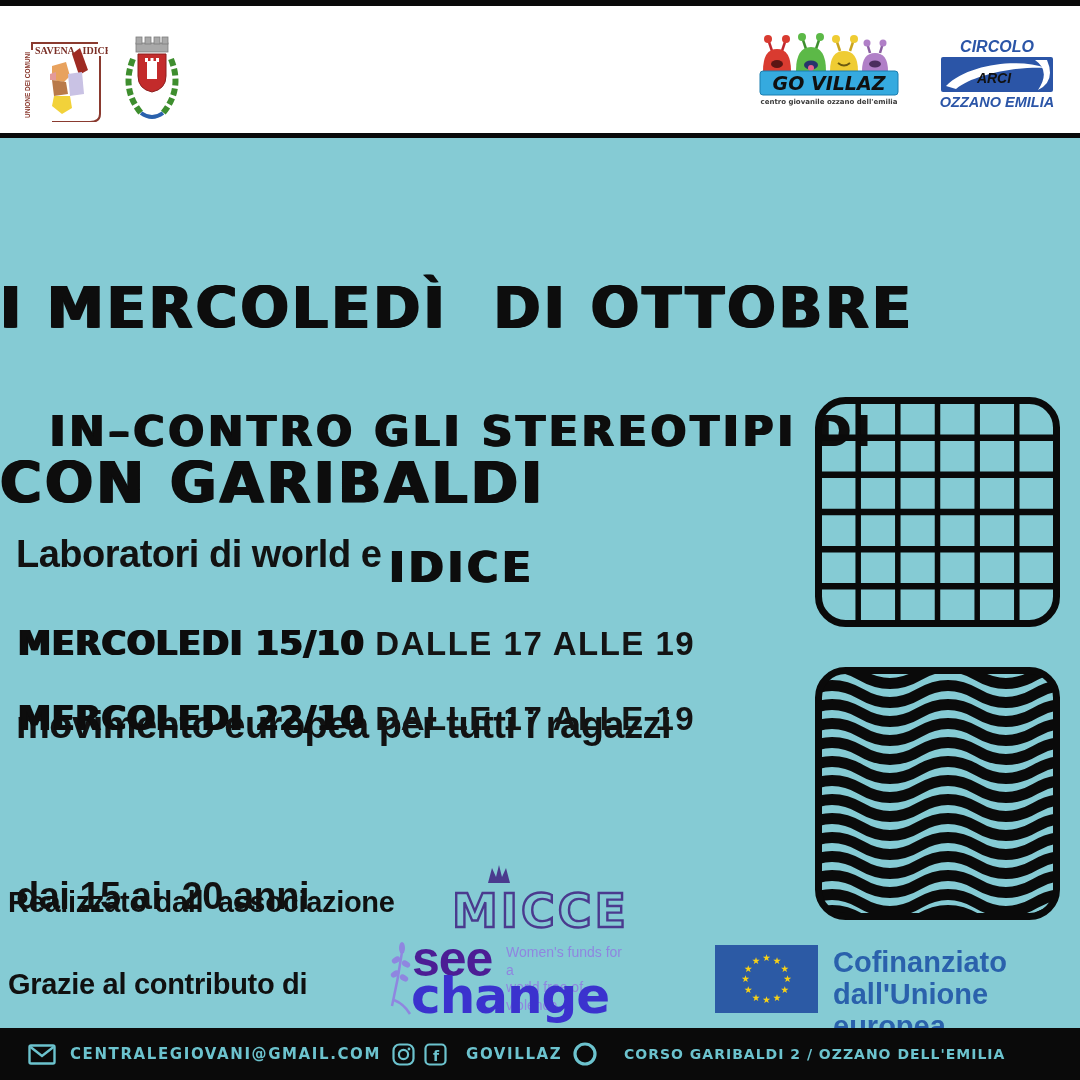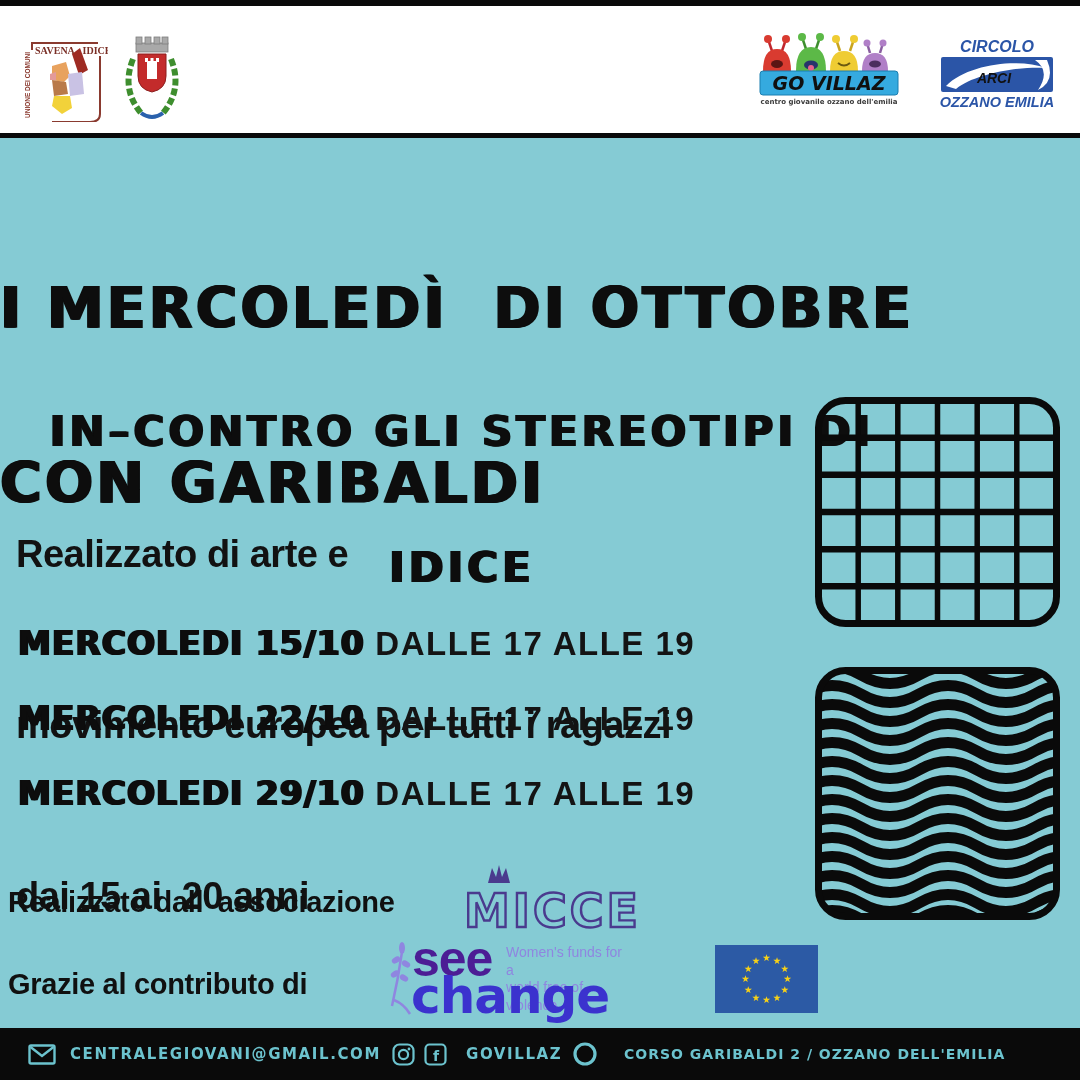--- a/index.html
+++ b/index.html
@@ -40,21 +40,21 @@
     font-size:33px;letter-spacing:1.5px;
   }
   
   .credit-label{
     position:absolute;left:8px;font-family:"Liberation Sans",sans-serif;
     font-weight:bold;color:#101010;font-size:29px;letter-spacing:-0.3px;
   }
   .micce{
     position:absolute;left:452px;top:884px;
     font-family:"DejaVu Sans",sans-serif;font-weight:bold;font-size:46px;
-    letter-spacing:3px;color:transparent;margin-left:12px;-webkit-text-stroke:2.4px #4A3A8E;
+    letter-spacing:3px;color:transparent;-webkit-text-stroke:2.4px #4A3A8E;
   }
   .micce-crown{position:absolute;left:486px;top:864px;}
   .seechange{position:absolute;left:388px;top:938px;width:240px;height:88px;}
   .sc-see{
     position:absolute;left:24px;top:-4px;font-family:Liberation Sans, sans-serif;
     font-weight:bold;font-size:50px;letter-spacing:-1px;color:#4c1d95;line-height:1;text-align:right;
   }
   .sc-tag{
     position:absolute;left:118px;top:6px;font-family:"Liberation Sans",sans-serif;
     font-weight:normal;font-size:14px;line-height:1.25;color:#8F86E0;
@@ -178,33 +178,30 @@
   <div class="title heavy">
     <div>I MERCOLEDÌ  DI OTTOBRE</div>
     <div>CON GARIBALDI</div>
   </div>
   <div class="subtitle heavy">
     <div>IN–CONTRO GLI STEREOTIPI DI</div>
     <div>IDICE</div>
   </div>
 
   <div class="desc">
-    <div>Realizzato di arte e</div>
+    <div>Laboratori di world e</div>
     <div>movimento europea per tutti i ragazzi</div>
     <div>dai 15 ai  20 anni</div>
   </div>
 
   <div class="schedule-row" style="top:624px">
     <span class="day heavy">MERCOLEDI 15/10</span><span class="time"> DALLE 17 ALLE 19</span>
   </div>
   <div class="schedule-row" style="top:699px">
     <span class="day heavy">MERCOLEDI 22/10</span><span class="time"> DALLE 17 ALLE 19</span>
-  </div>
-  <div class="schedule-row" style="top:774px">
-    <span class="day heavy">MERCOLEDI 29/10</span><span class="time"> DALLE 17 ALLE 19</span>
   </div>
 
   <svg class="grid-graphic" width="245" height="230" viewBox="0 0 245 230">
     <g stroke="#0A0A0A" fill="none">
       <rect x="3.5" y="3.5" width="238" height="223" rx="27" stroke-width="7"></rect>
       <line x1="43.2" y1="4" x2="43.2" y2="226" stroke-width="5.5"></line>
       <line x1="82.8" y1="4" x2="82.8" y2="226" stroke-width="5.5"></line>
       <line x1="122.5" y1="4" x2="122.5" y2="226" stroke-width="5.5"></line>
       <line x1="162.2" y1="4" x2="162.2" y2="226" stroke-width="5.5"></line>
       <line x1="201.8" y1="4" x2="201.8" y2="226" stroke-width="5.5"></line>
@@ -278,20 +275,24 @@
         <text x="69.7" y="47.8">★</text>
         <text x="62" y="55.5">★</text>
       <text x="51.5" y="58.3">★</text>
         <text x="41" y="55.5">★</text>
         <text x="33.3" y="47.8">★</text>
       <text x="30.5" y="37.3">★</text>
         <text x="33.3" y="26.8">★</text>
         <text x="41" y="19.1">★</text>
     </g>
   </svg>
+  <div class="eu-label">
+    <div>Cofinanziato</div>
+    <div>dall'Unione europea</div>
+  </div>
 
   <div class="footer"></div>
 
   <div class="footer-group" style="left:28px">
     <svg width="28" height="21" viewBox="0 0 28 21">
       <rect x="1.5" y="1.5" width="25" height="18" rx="1.5" fill="none" stroke="#6CC3CE" stroke-width="2.4"></rect>
       <path d="M2.5,3 L14,12 L25.5,3" fill="none" stroke="#6CC3CE" stroke-width="2.4"></path>
     </svg>
     <span class="footer-text">CENTRALEGIOVANI@GMAIL.COM</span>
   </div>

